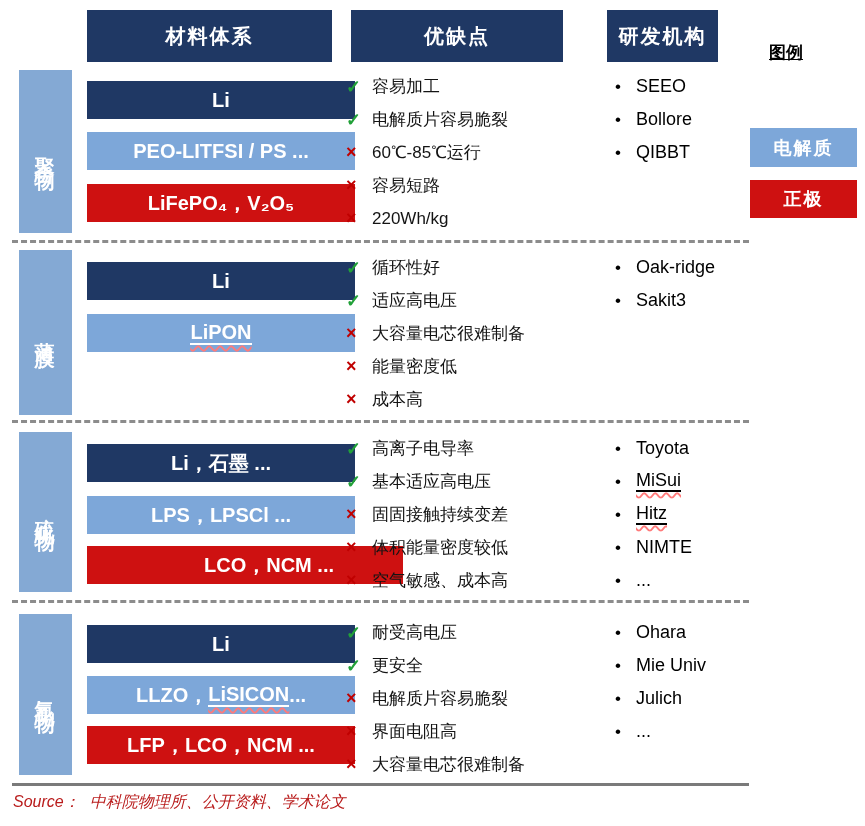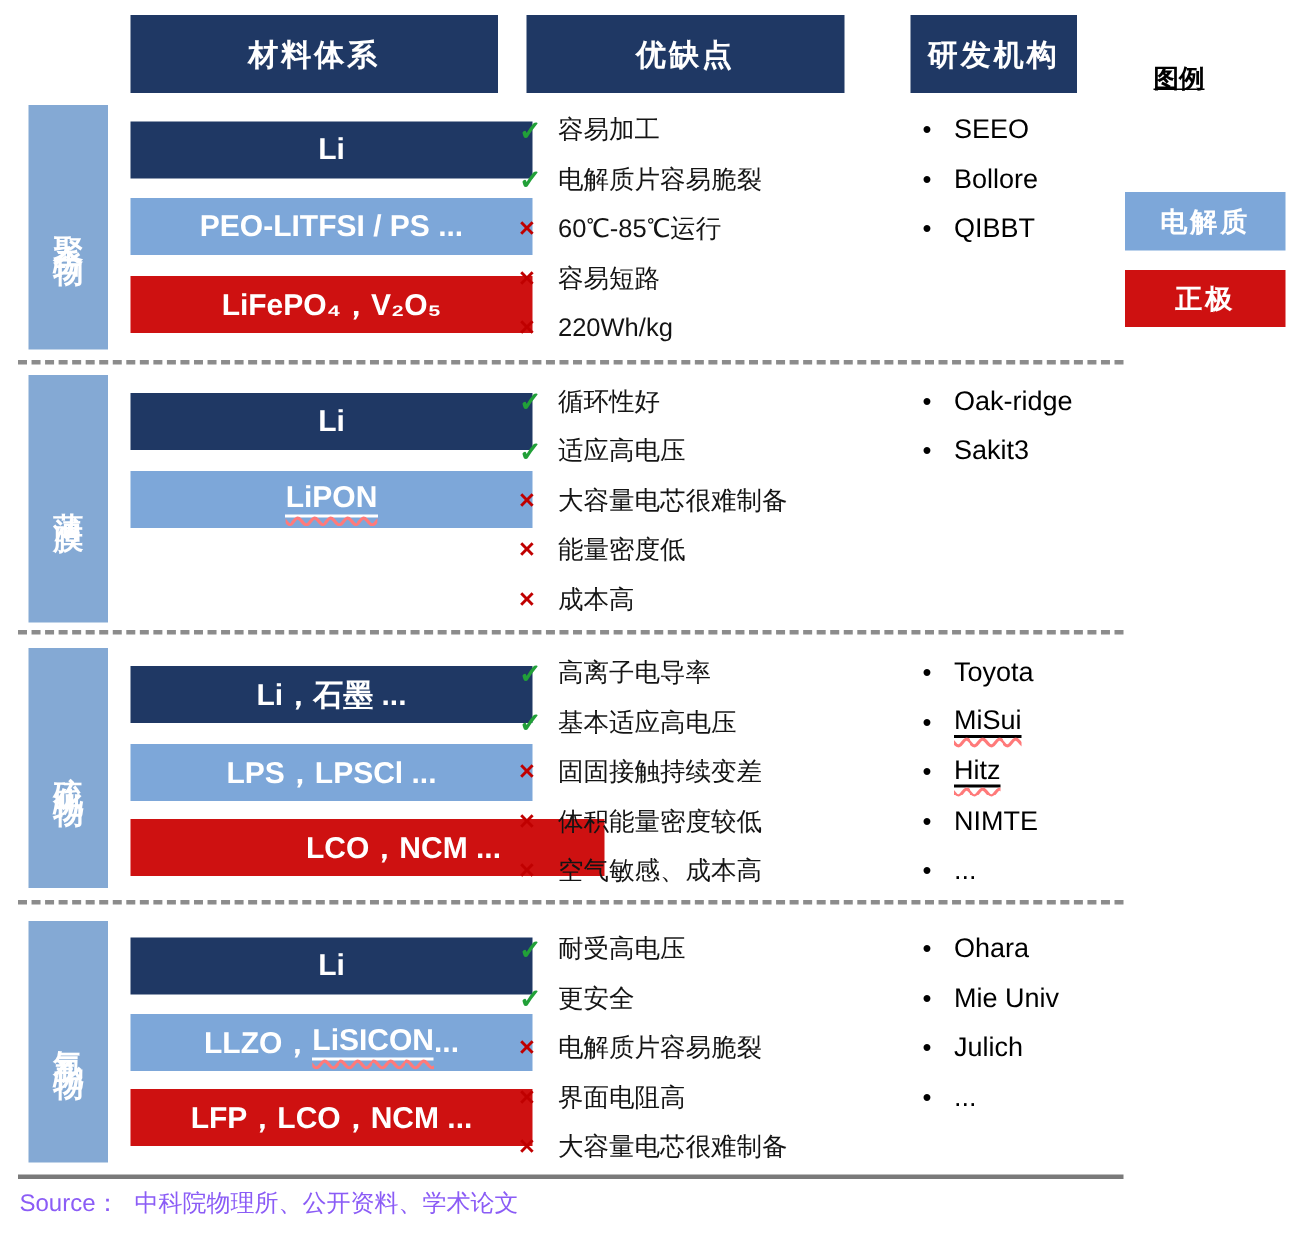--- a/index.html
+++ b/index.html
@@ -39,21 +39,21 @@
     position:absolute; left:745px; top:41px; width:82px; text-align:center;
     font-weight:bold; font-size:17px; color:#000; text-decoration:underline;
   }
   .lg {
     position:absolute; left:750px; width:107px; color:#fff; font-weight:bold; font-size:18px;
     display:flex; align-items:center; justify-content:center; letter-spacing:2px;
   }
   .uline { display:inline-block; line-height:1.1; border-bottom:2px solid currentColor; }
   .spell { text-decoration:underline wavy #ff7a7a 1.5px; text-underline-offset:6px; }
   .src {
-    position:absolute; left:13px; top:792px; font-size:16px; color:#8b5cf6;
+    position:absolute; left:13px; top:792px; font-size:16px; font-style:italic; color:#b91c1c;
     white-space:nowrap;
   }
   .src .zh { margin-left:10px; }
 </style>
 </head>
 <body>
 
 <div id="stage">
 
   <div class="hdr" style="left:87px;width:245px;">材料体系</div>

